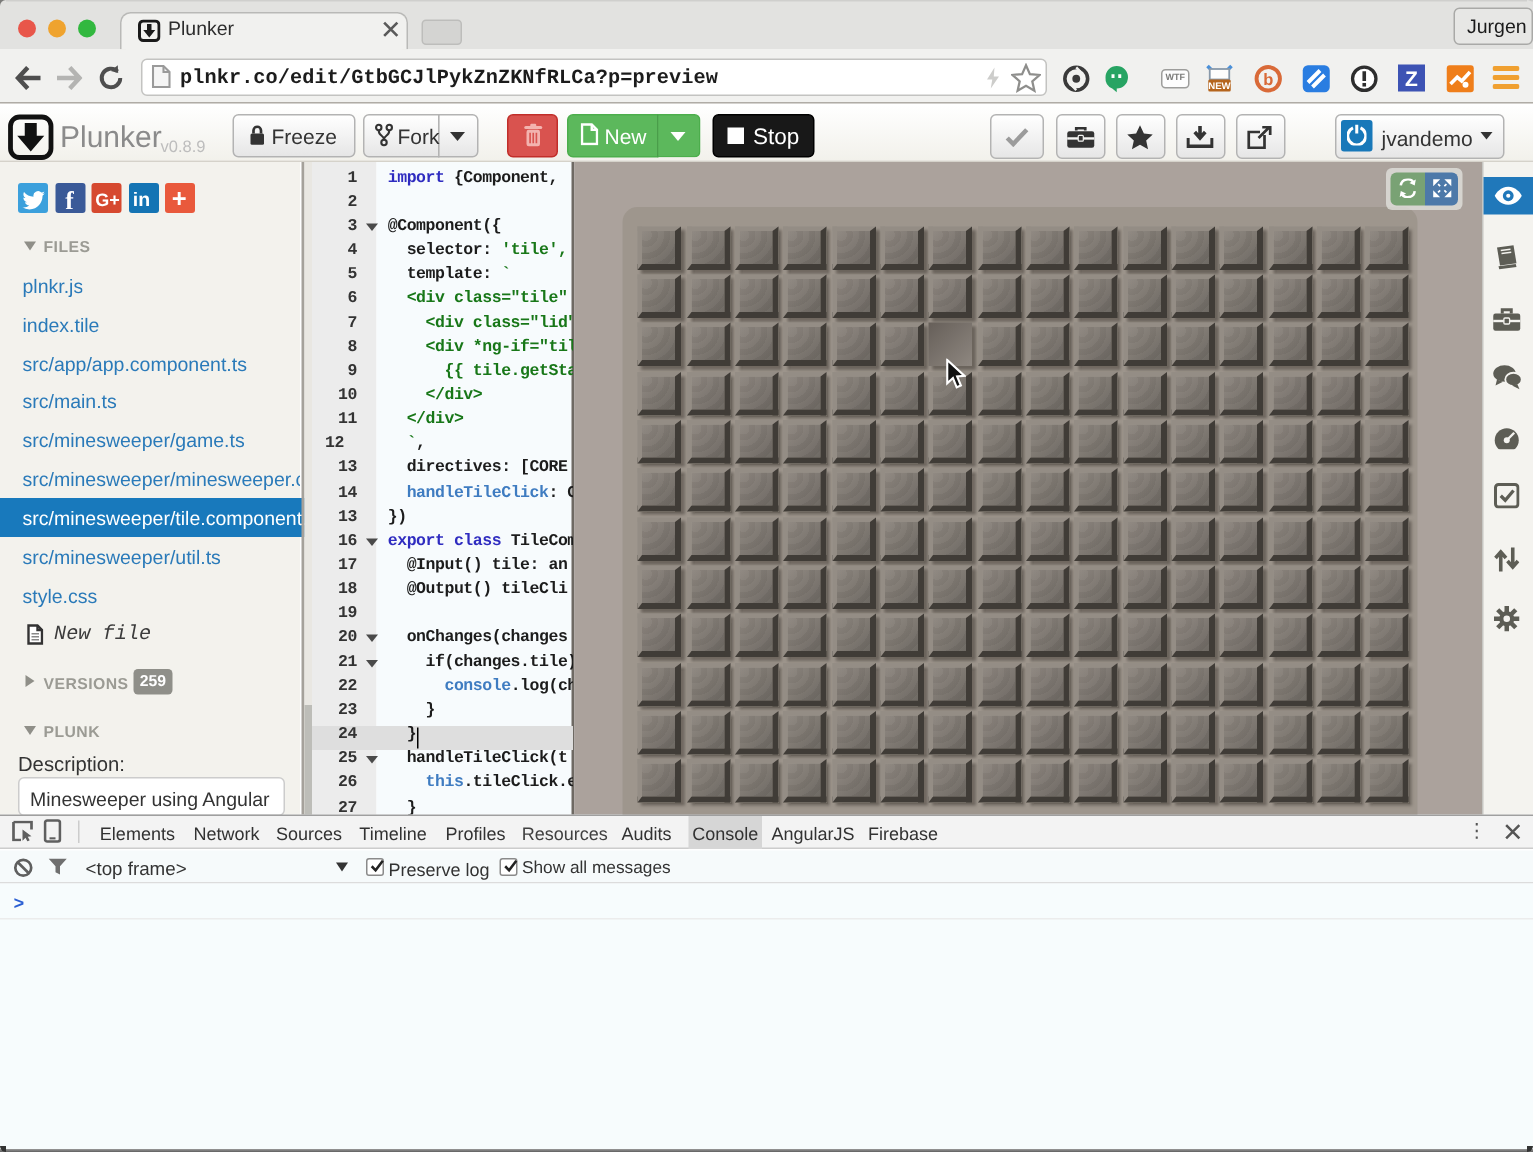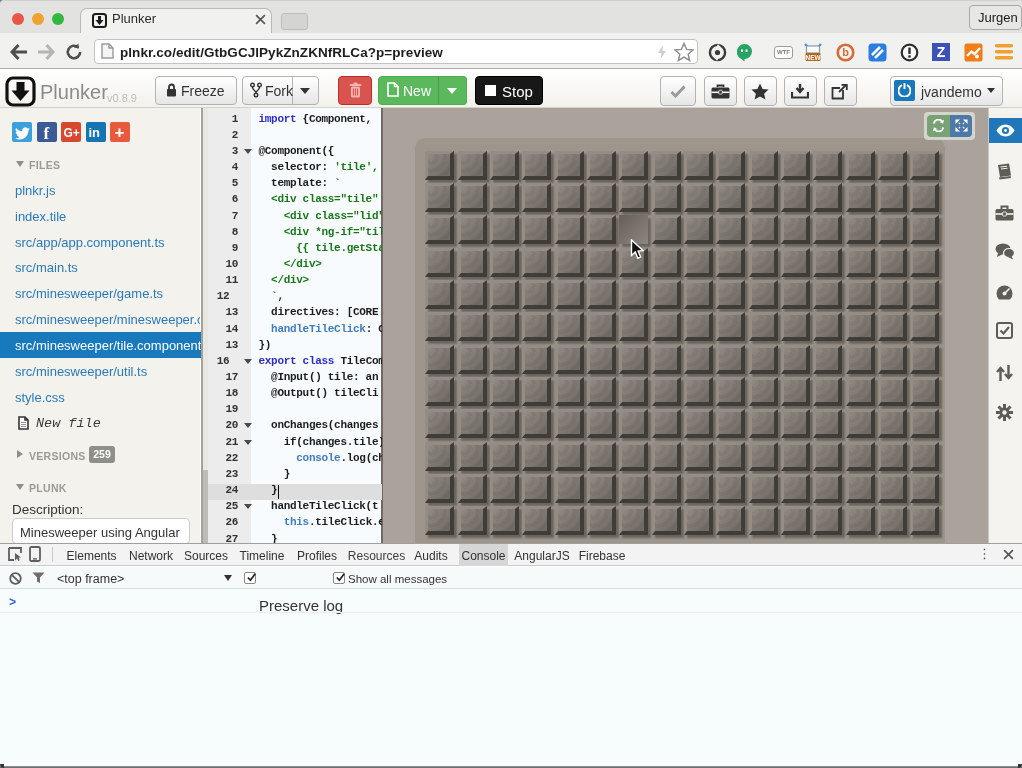--- a/index.html
+++ b/index.html
@@ -37,21 +37,21 @@
   </svg>
 <svg class="abs" style="left:65px;top:43px;" width="18" height="18" viewBox="0 0 18 18">
 <path d="M15.2 9 A6.2 6.2 0 1 1 13.4 4.6" stroke="#4e4e4e" stroke-width="2.6" fill="none"></path>
 <path d="M13.5 0.5 L13.8 5.6 L8.9 4.4 Z" fill="#4e4e4e"></path>
   </svg>
 <div class="abs" style="left:94px;top:39px;width:604px;height:25px;background:#fff;border:1px solid #c3c3c1;border-radius:4px;"></div>
 <svg class="abs" style="left:101px;top:43px;" width="13" height="16" viewBox="0 0 13 16">
 <path d="M1 1 L8 1 L12 5 L12 15 L1 15 Z" fill="#f5f5f5" stroke="#9a9a9a" stroke-width="1.4"></path>
 <path d="M8 1 L8 5 L12 5" fill="none" stroke="#9a9a9a" stroke-width="1.4"></path>
   </svg>
-<div class="abs" style="left:120px;top:45px;font-size:13.5px;font-weight:bold;color:#1c1c1c;letter-spacing:0.05px;">plnkr.co/edit/GtbGCJlPykZnZKNfRLCa?p=preview</div>
+<div class="abs" style="left:120px;top:45px;font-size:13.5px;font-weight:bold;color:#1c1c1c;letter-spacing:0.05px;font-family:Liberation Mono, monospace;">plnkr.co/edit/GtbGCJlPykZnZKNfRLCa?p=preview</div>
 <svg class="abs" style="left:656px;top:44px;" width="12" height="16" viewBox="0 0 12 16">
 <path d="M7 1 L2 9 L5.5 9 L4.5 15 L10 7 L6.5 7 Z" fill="#cdcdcb"></path>
   </svg>
 <svg class="abs" style="left:674px;top:42px;" width="20" height="20" viewBox="0 0 20 20">
 <path d="M10 1.5 L12.6 7.4 L19 8 L14.2 12.2 L15.6 18.5 L10 15.2 L4.4 18.5 L5.8 12.2 L1 8 L7.4 7.4 Z" fill="none" stroke="#8e8e8c" stroke-width="1.5"></path>
   </svg>
 <svg class="abs" style="left:708px;top:43px;" width="19" height="19" viewBox="0 0 19 19">
 <circle cx="9.5" cy="9.5" r="7.6" fill="none" stroke="#3a3a3a" stroke-width="2.4"></circle>
 <circle cx="9.5" cy="9.5" r="2.6" fill="#3a3a3a"></circle>
 <path d="M9.5 1.9 L12.5 5 M9.5 17.1 L6.5 14" stroke="#f1f1ef" stroke-width="1.6"></path>
@@ -222,21 +222,21 @@
       <div class="abs" style="left:208px;top:193.3px;width:30px;text-align:right;">6</div>
       <div class="abs" style="left:208px;top:209.5px;width:30px;text-align:right;">7</div>
       <div class="abs" style="left:208px;top:225.6px;width:30px;text-align:right;">8</div>
       <div class="abs" style="left:208px;top:241.8px;width:30px;text-align:right;">9</div>
       <div class="abs" style="left:208px;top:257.9px;width:30px;text-align:right;">10</div>
       <div class="abs" style="left:208px;top:274.1px;width:30px;text-align:right;">11</div>
       <div class="abs" style="left:208px;top:290.2px;width:30px;text-align:center;">12</div>
       <div class="abs" style="left:208px;top:306.4px;width:30px;text-align:right;">13</div>
       <div class="abs" style="left:208px;top:322.5px;width:30px;text-align:right;">14</div>
       <div class="abs" style="left:208px;top:338.7px;width:30px;text-align:right;">13</div>
-      <div class="abs" style="left:208px;top:354.8px;width:30px;text-align:center;">16</div>
+      <div class="abs" style="left:208px;top:354.8px;width:30px;text-align:right;">16</div>
       <div class="abs" style="left:244px;top:358.8px;width:0;height:0;border-left:4px solid transparent;border-right:4px solid transparent;border-top:5px solid #4a4a4a;"></div>
       <div class="abs" style="left:208px;top:371.0px;width:30px;text-align:right;">17</div>
       <div class="abs" style="left:208px;top:387.1px;width:30px;text-align:right;">18</div>
       <div class="abs" style="left:208px;top:403.3px;width:30px;text-align:right;">19</div>
       <div class="abs" style="left:208px;top:419.4px;width:30px;text-align:right;">20</div>
       <div class="abs" style="left:244px;top:423.4px;width:0;height:0;border-left:4px solid transparent;border-right:4px solid transparent;border-top:5px solid #4a4a4a;"></div>
       <div class="abs" style="left:208px;top:435.6px;width:30px;text-align:right;">21</div>
       <div class="abs" style="left:244px;top:439.6px;width:0;height:0;border-left:4px solid transparent;border-right:4px solid transparent;border-top:5px solid #4a4a4a;"></div>
       <div class="abs" style="left:208px;top:451.8px;width:30px;text-align:right;">22</div>
       <div class="abs" style="left:208px;top:467.9px;width:30px;text-align:right;">23</div>
@@ -569,19 +569,19 @@
   </svg>
 <svg class="abs" style="left:32px;top:572px;" width="13" height="12" viewBox="0 0 13 12">
 <path d="M0.5 0.5 L12.5 0.5 L8 5.5 L8 11 L5 9.5 L5 5.5 Z" fill="#6f6f6f"></path>
   </svg>
 <div class="abs" style="left:57px;top:571.5px;font-size:12.5px;color:#333;">&lt;top frame&gt;</div>
 <div class="abs" style="left:224px;top:575px;width:0;height:0;border-left:4.5px solid transparent;border-right:4.5px solid transparent;border-top:6px solid #333;"></div>
 <div class="abs" style="left:244px;top:572px;width:11.5px;height:11.5px;background:#fff;border:1px solid #8a8a8a;border-radius:2px;"></div>
 <svg class="abs" style="left:245.5px;top:571.5px;" width="11" height="11" viewBox="0 0 11 11">
     <path d="M1.8 5.5 L4.4 8.2 L9.2 1.8" stroke="#222" stroke-width="1.7" fill="none"></path>
   </svg>
-<div class="abs" style="left:259px;top:572.5px;font-size:15px;color:#333;margin-top:24px;">Preserve log</div>
+<div class="abs" style="left:259px;top:572.5px;font-size:12px;color:#333;">Preserve log</div>
 <div class="abs" style="left:333px;top:572px;width:11.5px;height:11.5px;background:#fff;border:1px solid #8a8a8a;border-radius:2px;"></div>
 <svg class="abs" style="left:334.5px;top:571.5px;" width="11" height="11" viewBox="0 0 11 11">
     <path d="M1.8 5.5 L4.4 8.2 L9.2 1.8" stroke="#222" stroke-width="1.7" fill="none"></path>
   </svg>
 <div class="abs" style="left:348px;top:572.5px;font-size:11.5px;color:#333;">Show all messages</div>
 <div class="abs" style="left:9px;top:596px;font-size:12px;font-weight:bold;color:#2b5fd3;font-family:'Liberation Mono',monospace;">&gt;</div>
 <div class="abs" style="left:0;top:611.5px;width:1022px;height:1px;background:#ececec;"></div>
 </body></html>

